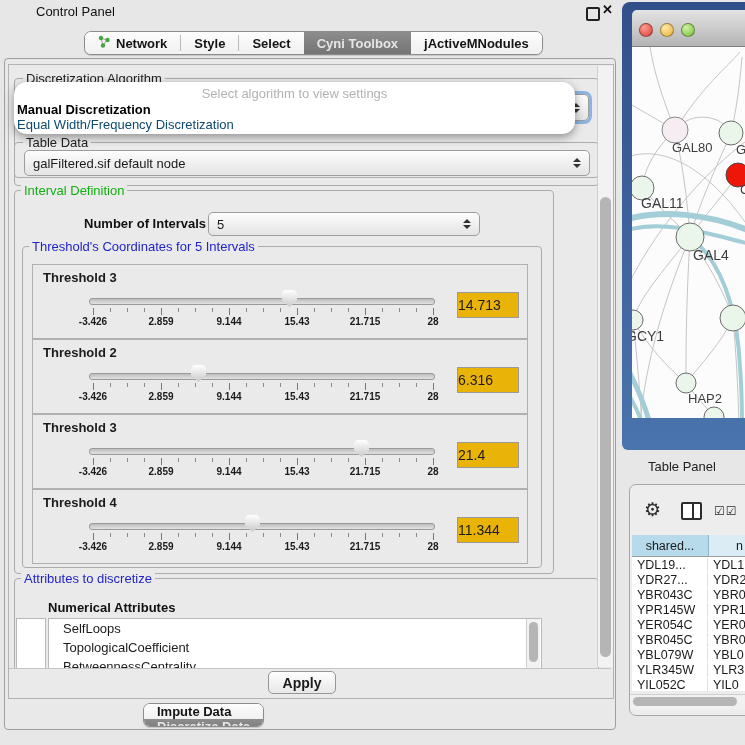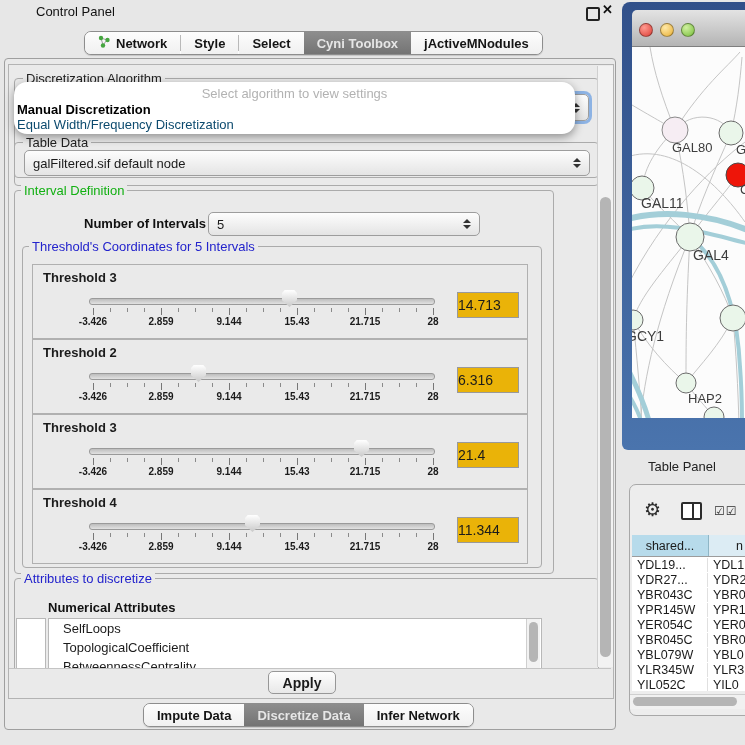--- a/index.html
+++ b/index.html
@@ -254,21 +254,21 @@
 
   <div class="abs sbar-v" style="left:597px;top:66px;width:15px;height:601px;">
     <div class="sbar-thumb" style="left:2px;top:131px;width:11px;height:460px;"></div>
   </div>
 
   <div class="abs" style="left:9px;top:668px;width:602px;height:29px;background:#eaeaea;border-top:1px solid #c4c4c4;"></div>
   <div class="abs btn" style="left:268px;top:671px;width:66px;height:21px;">
     <span>Apply</span>
   </div>
 
-  <div class="abs seg-tabs" style="left:143px;top:703px;">
+  <div class="abs seg-tabs" style="left:143px;top:703px;flex-direction:column;">
     <div class="seg">
         <span>Impute Data</span>
       </div>
     <div class="seg sel">
         <span>Discretize Data</span>
       </div>
     <div class="seg">
         <span>Infer Network</span>
       </div>
   </div>

